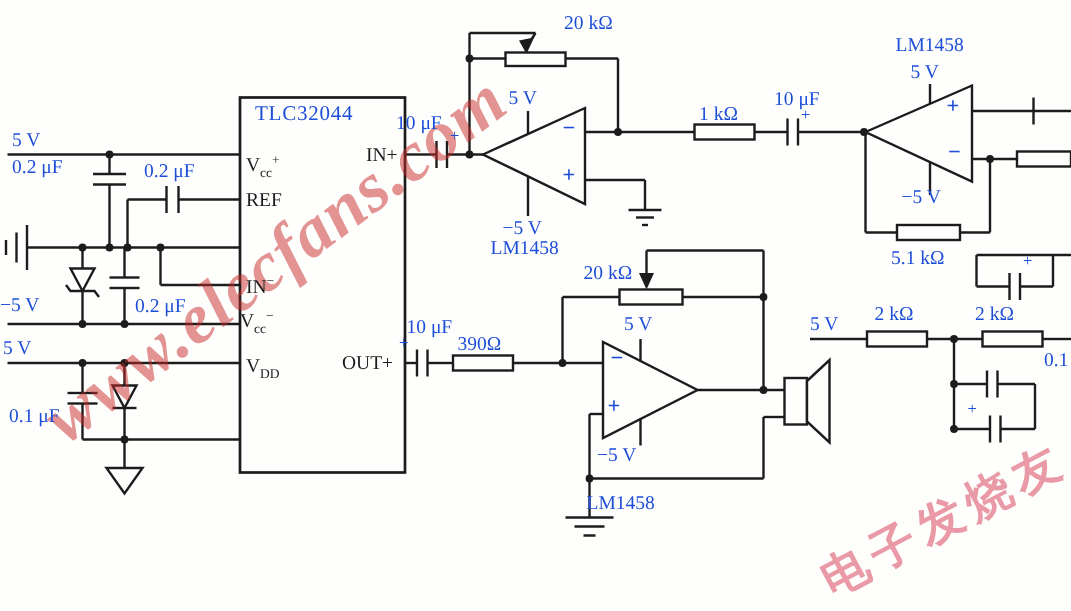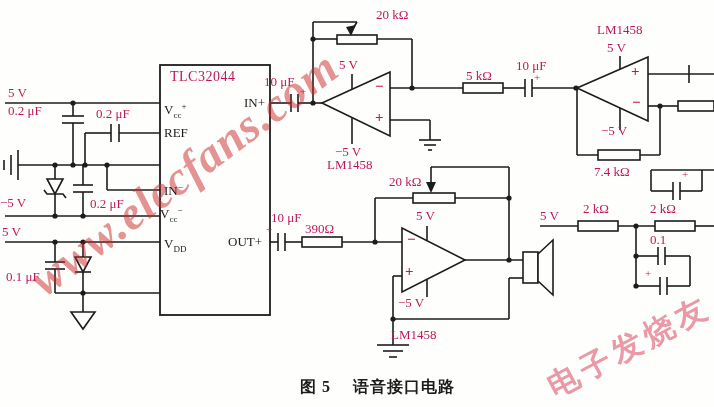--- a/index.html
+++ b/index.html
@@ -1,19 +1,19 @@
 <!DOCTYPE html>
 <html><head>
 <meta charset="utf-8">
 <style>
   html,body{margin:0;padding:0;background:#ffffff;}
   #stage{position:relative;width:714px;height:407px;background:#fefefc;overflow:hidden;
          font-family:"Liberation Serif", serif;color:#1c1c1c;}
   #stage svg{position:absolute;left:0;top:0;}
-  .lbl{position:absolute;font-size:13px;line-height:1.05;white-space:nowrap;color:#be185d;z-index:3;text-align:center;}
+  .lbl{position:absolute;font-size:13px;line-height:1.05;white-space:nowrap;color:#1d4ed8;z-index:3;text-align:center;}
   .small{font-size:11px;}
   .mark{font-size:15px;font-weight:700;}
   .pin{position:absolute;font-size:13px;white-space:nowrap;z-index:3;}
   .pin sub{font-size:9px;}
   .pin sup{font-size:9px;}
   .chipname{font-size:14px;letter-spacing:.5px;}
   .caption{position:absolute;left:300px;top:377px;font-size:16px;font-weight:600;
            letter-spacing:1px;z-index:3;}
   .caption .gap{display:inline-block;width:22px;}
   .wm-site{position:absolute;left:35px;top:258px;font-size:47px;font-weight:700;font-style:italic;
@@ -261,48 +261,45 @@
 
 <span class="lbl" style="left:264px;top:75px">10 μF</span>
 <span class="lbl small" style="left:300px;top:86px">+</span>
 <span class="lbl" style="left:376px;top:8px">20 kΩ</span>
 <span class="lbl" style="left:339px;top:58px">5 V</span>
 <span class="lbl" style="left:335px;top:145px">−5 V</span>
 <span class="lbl" style="left:327px;top:158px">LM1458</span>
 <span class="lbl mark" style="left:375px;top:79px">−</span>
 <span class="lbl mark" style="left:375px;top:110px">+</span>
 
-<span class="lbl" style="left:466px;top:69px">5 kΩ</span>
+<span class="lbl" style="left:466px;top:69px">1 kΩ</span>
 <span class="lbl" style="left:516px;top:59px">10 μF</span>
 <span class="lbl small" style="left:534px;top:72px">+</span>
 
 <span class="lbl" style="left:597px;top:23px">LM1458</span>
 <span class="lbl" style="left:607px;top:41px">5 V</span>
 <span class="lbl mark" style="left:631px;top:64px">+</span>
 <span class="lbl mark" style="left:632px;top:95px">−</span>
 <span class="lbl" style="left:601px;top:124px">−5 V</span>
-<span class="lbl" style="left:594px;top:165px">7.4 kΩ</span>
+<span class="lbl" style="left:594px;top:165px">5.1 kΩ</span>
 
 <span class="lbl small" style="left:682px;top:169px">+</span>
 <span class="lbl" style="left:540px;top:209px">5 V</span>
 <span class="lbl" style="left:583px;top:202px">2 kΩ</span>
 <span class="lbl" style="left:650px;top:202px">2 kΩ</span>
-<span class="lbl" style="left:650px;top:233px">0.1</span>
+<span class="lbl" style="left:696px;top:233px">0.1</span>
 <span class="lbl small" style="left:645px;top:268px">+</span>
 
 <span class="lbl" style="left:271px;top:211px">10 μF</span>
 <span class="lbl small" style="left:266px;top:224px">+</span>
 <span class="lbl" style="left:305px;top:222px">390Ω</span>
 <span class="lbl" style="left:389px;top:175px">20 kΩ</span>
 <span class="lbl" style="left:416px;top:209px">5 V</span>
 <span class="lbl mark" style="left:407px;top:232px">−</span>
 <span class="lbl mark" style="left:405px;top:264px">+</span>
 <span class="lbl" style="left:398px;top:296px">−5 V</span>
 <span class="lbl" style="left:391px;top:328px">LM1458</span>
 
-<div class="caption">
-  <span>图 5</span><span class="gap"></span><span>语音接口电路</span>
-</div>
 
 <div class="wm-site">www.elecfans.com</div>
 <div class="wm-brand">电子发烧友</div>
 
 </div>
 
 </body></html>

